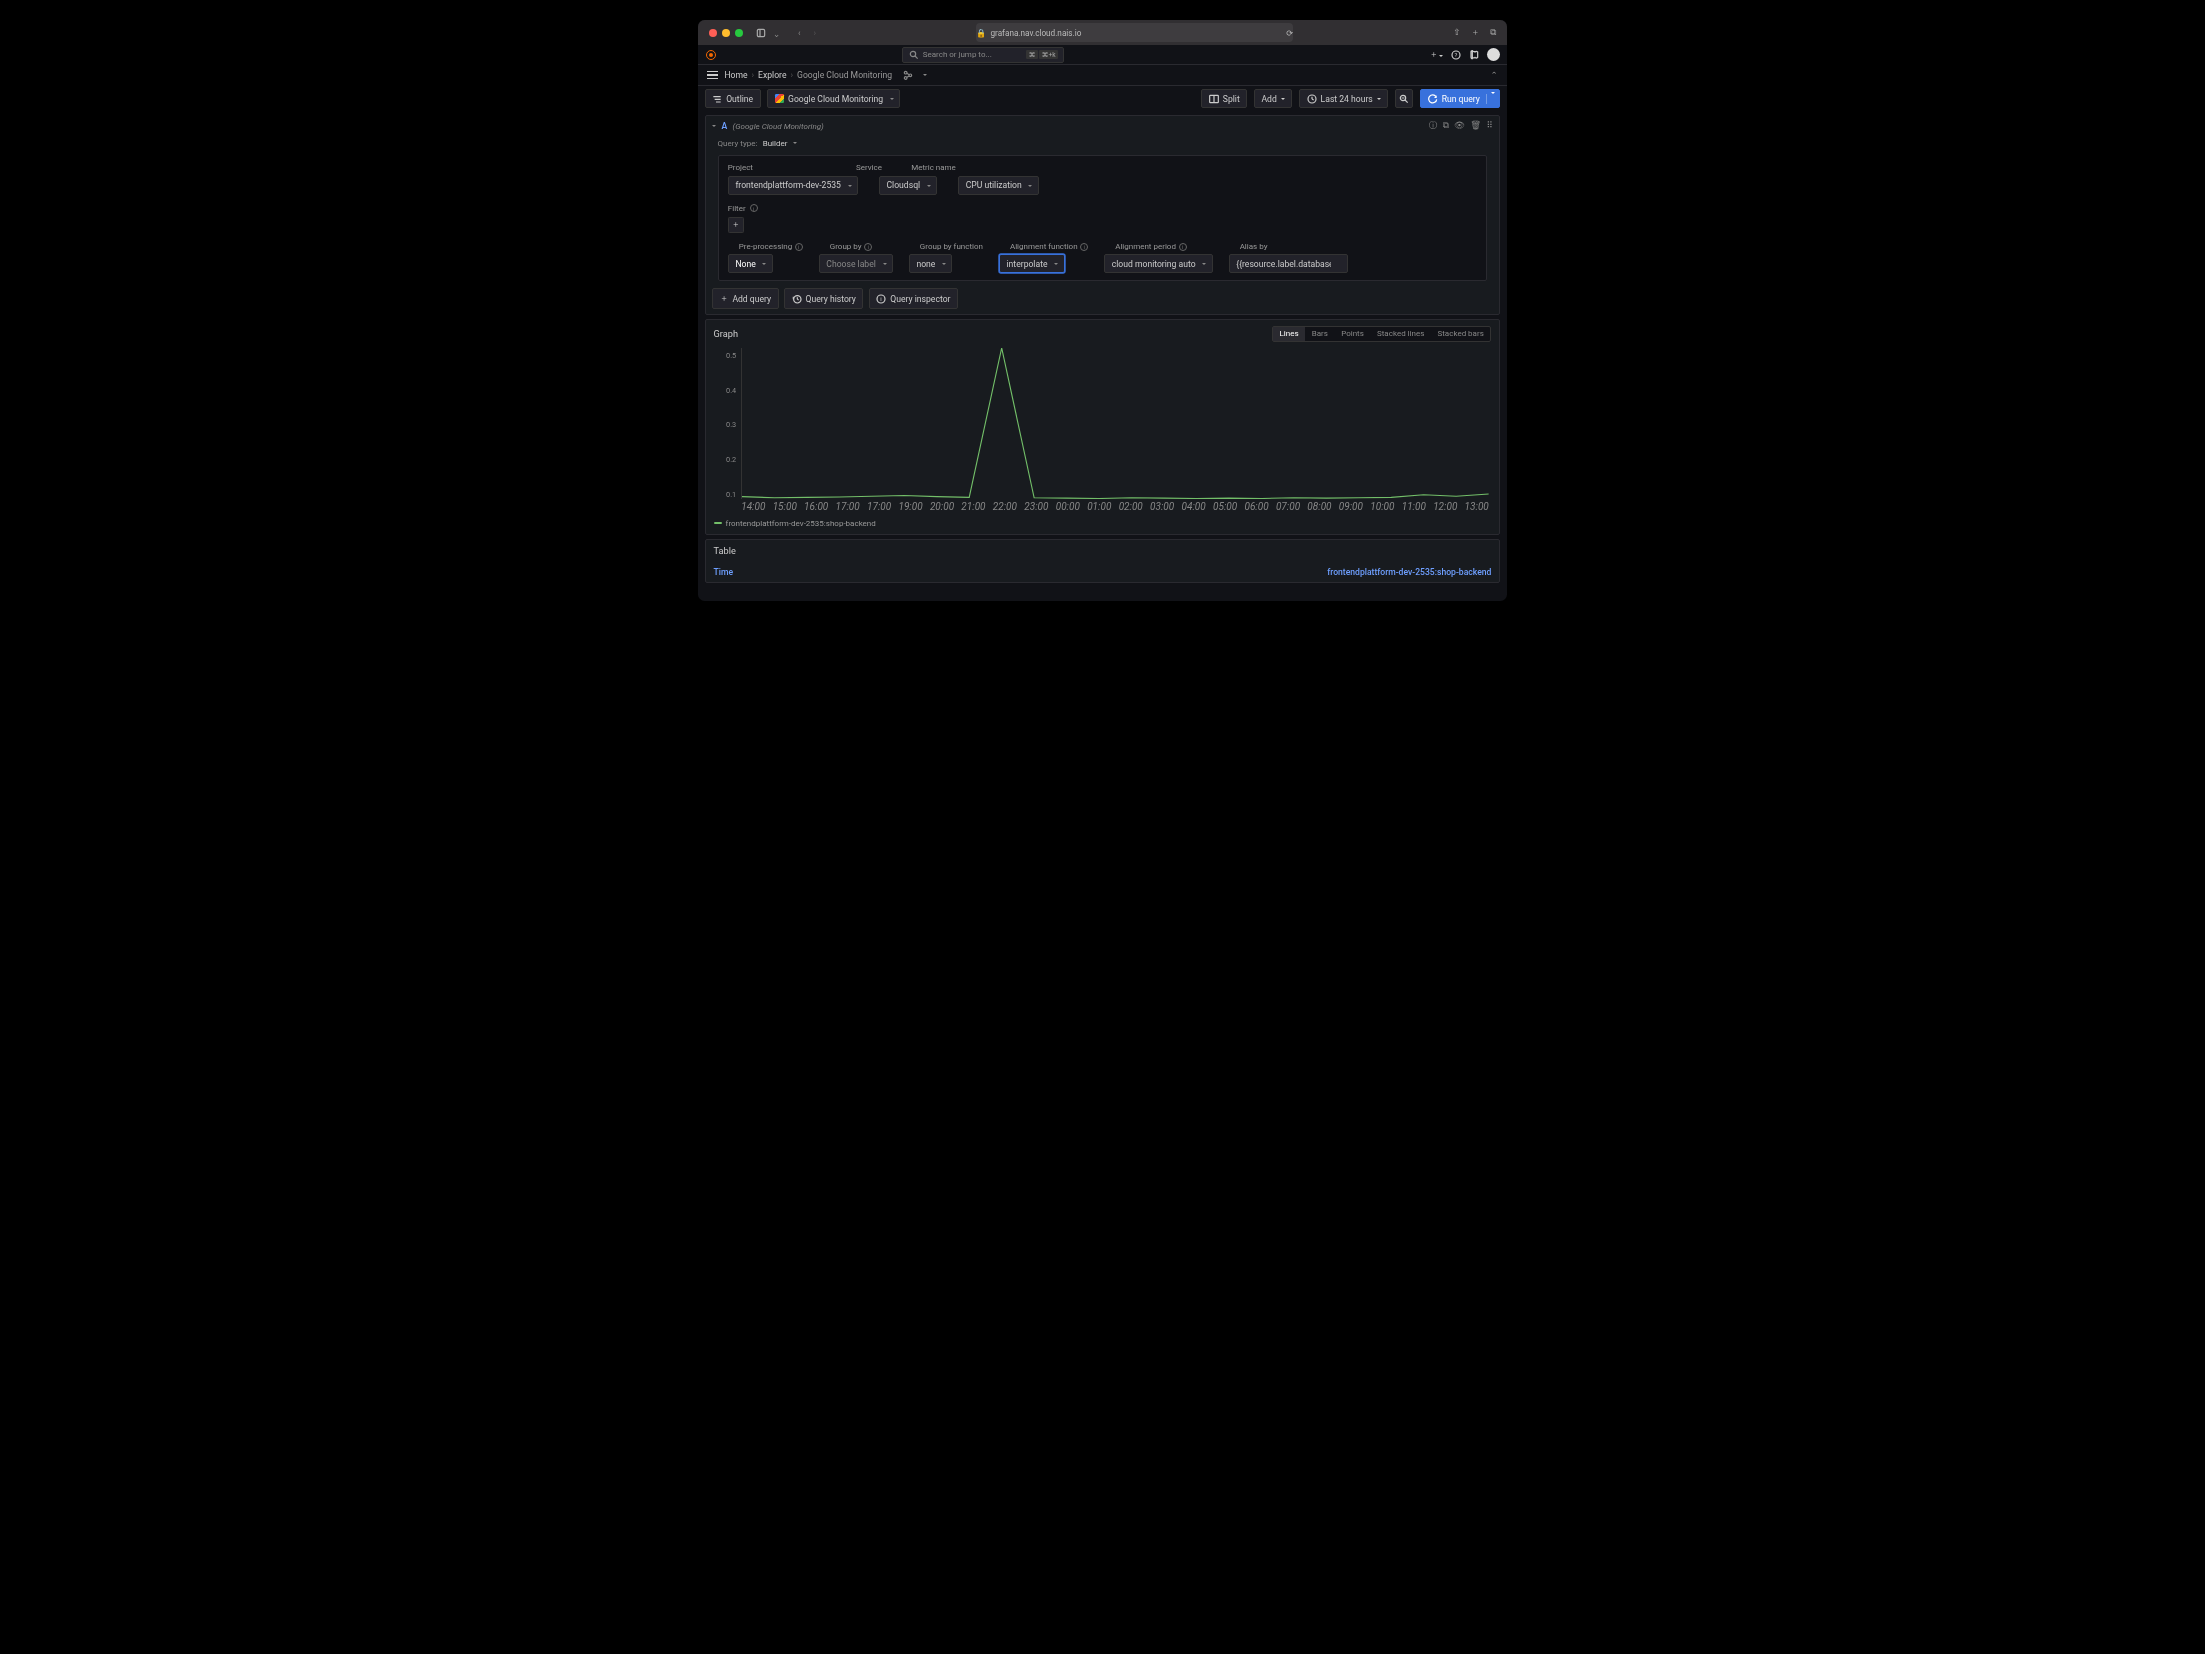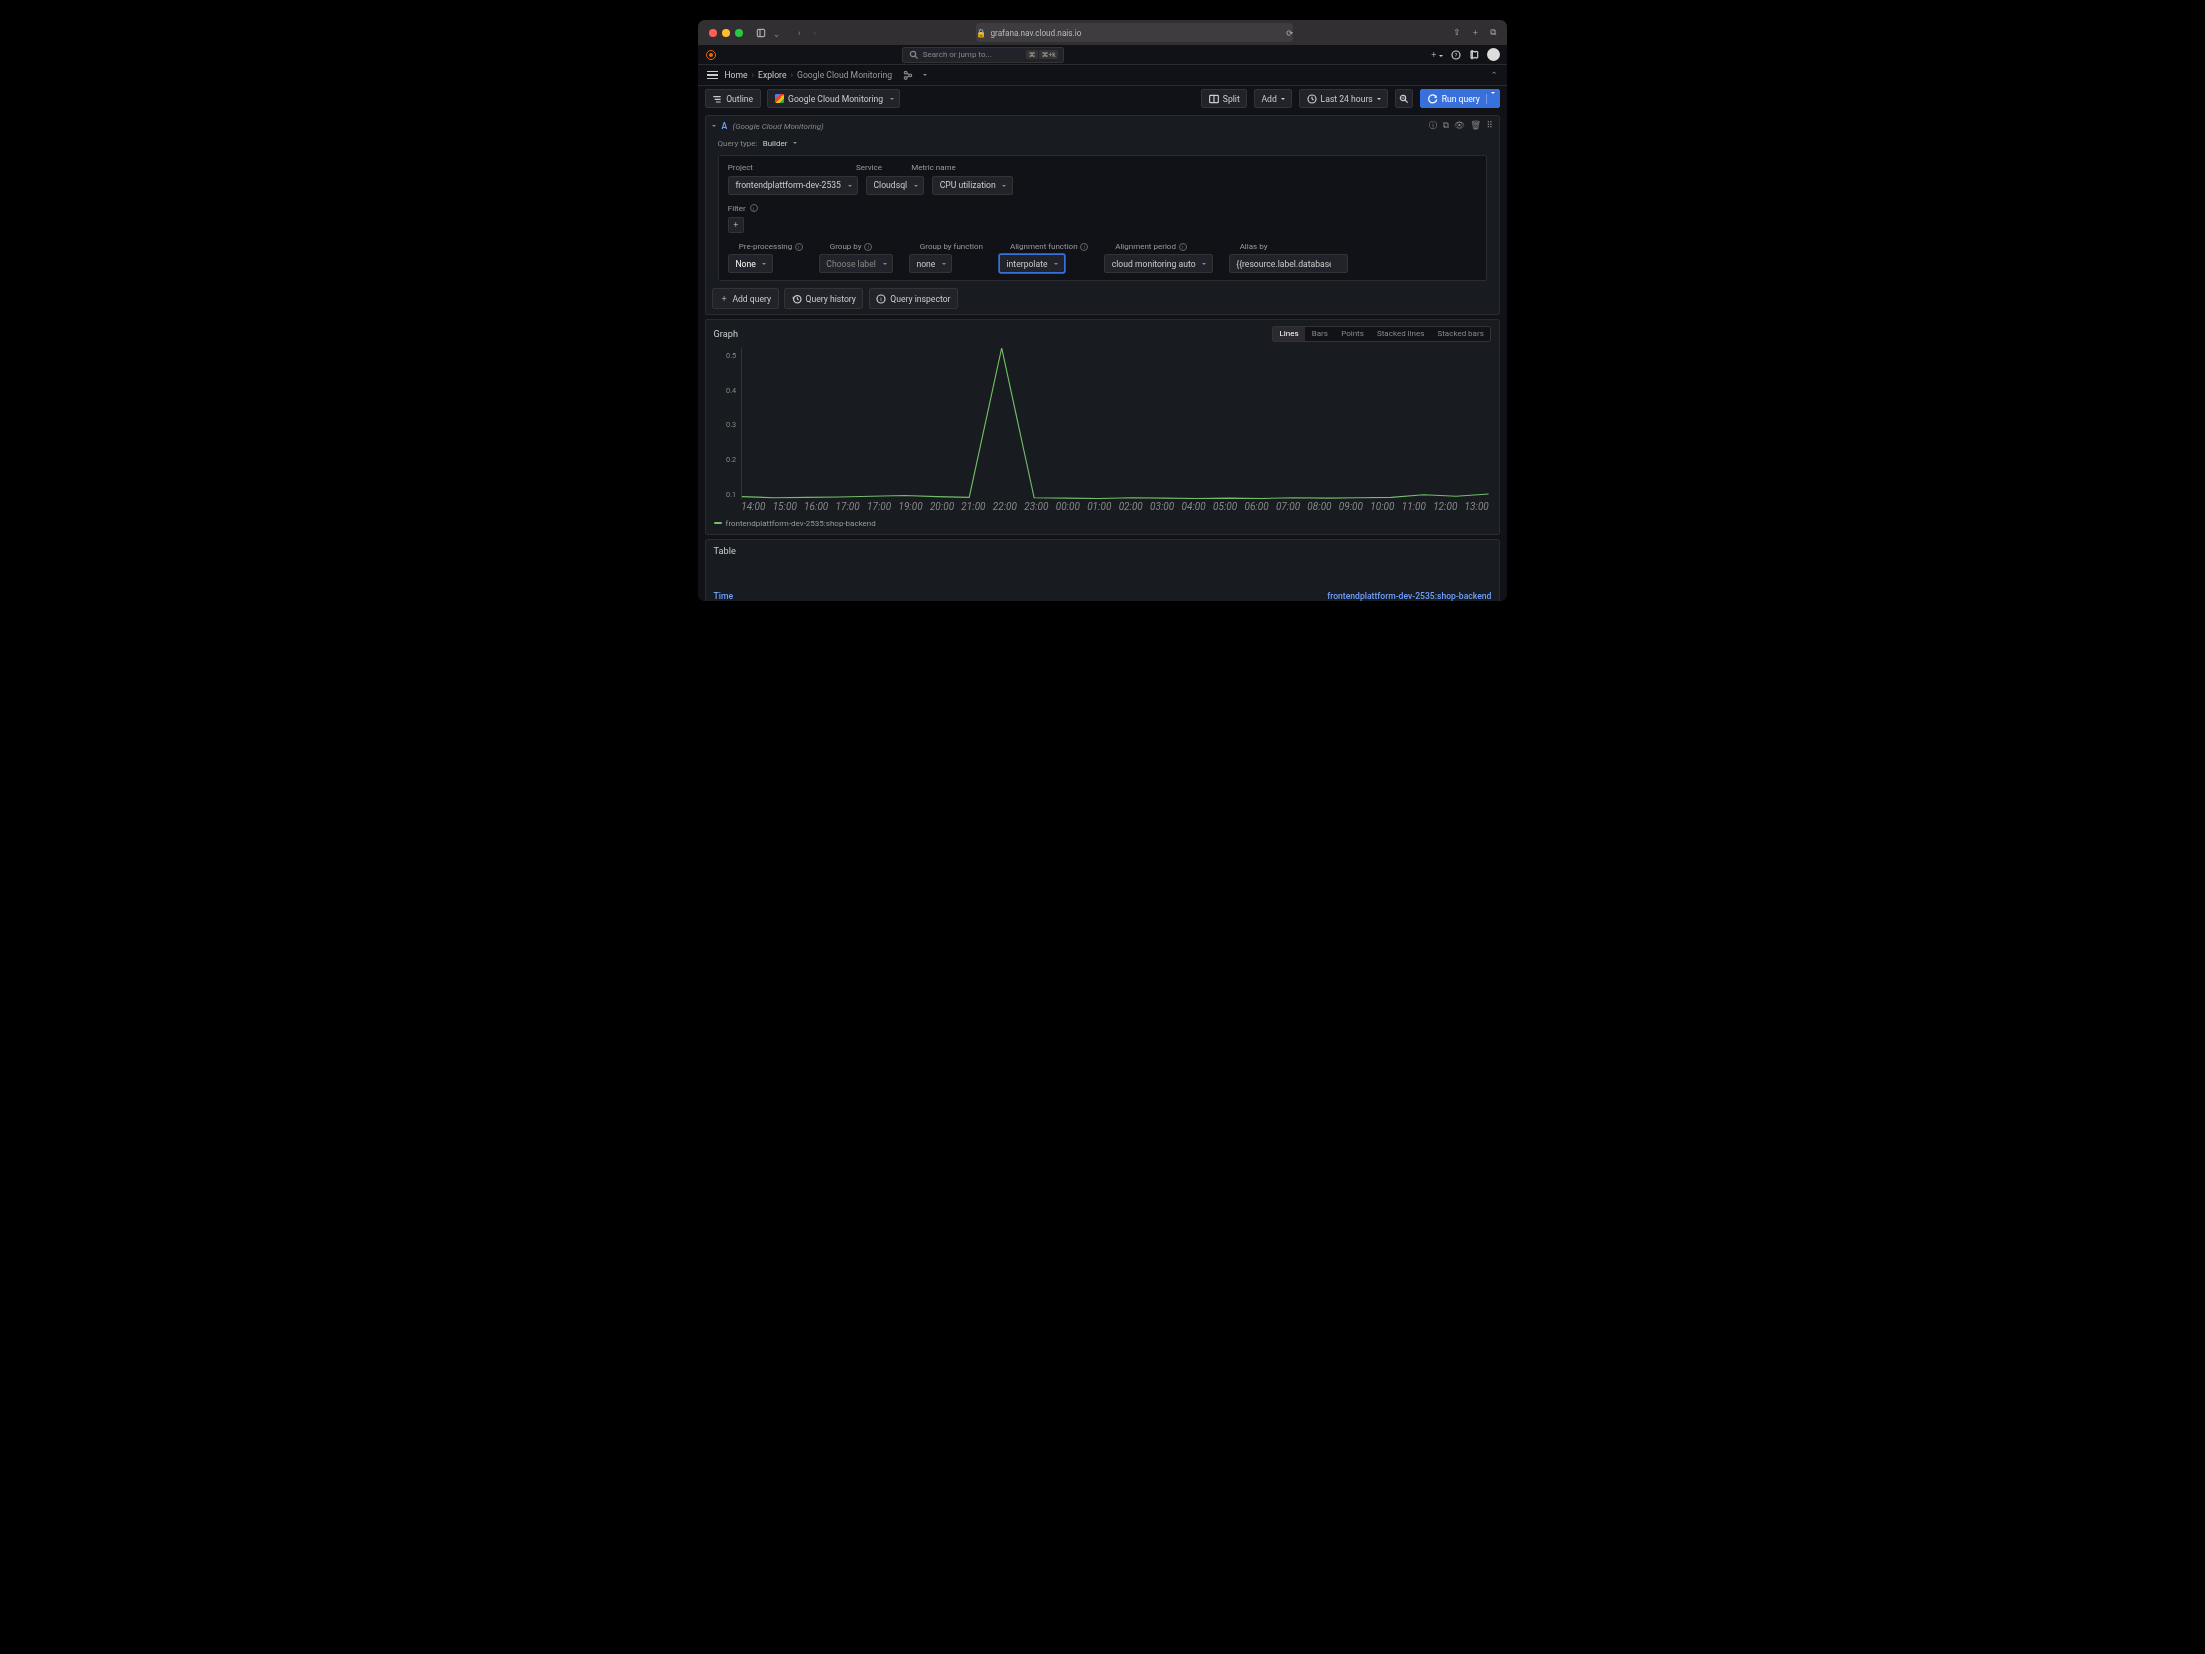--- a/index.html
+++ b/index.html
@@ -43,21 +43,21 @@
 .qh { display: flex; align-items: center; padding: 4px 6.6px; gap: 5.3px; }
 .q-letter { color: #6e9fff; font-weight: 600; }
 .q-sub { color: #888; font-style: italic; font-size: 8px; }
 .qh-right { margin-left: auto; display: flex; gap: 5.3px; color: #888; }
 .qh-right span { cursor: pointer; }
 .qt-row { display: flex; padding: 2.6px 12px 5.3px; gap: 5.3px; align-items: center; font-size: 8px; color: #888; }
 .metric-block { margin: 2.6px 12px; background: #111217; border: 0.7px solid #2a2a30; border-radius: 2px; padding: 6.6px 9.2px; }
 .mb-labels { display: flex; gap: 9.2px; font-size: 8px; color: #999; margin-bottom: 4px; }
 .mb-labels .lbl-project { width: 119px; }
 .mb-labels .lbl-service { width: 46px; }
-.mb-selects { display: flex; gap: 8px; }
+.mb-selects { display: flex; gap: 21px; }
 .sub-col .sub-label { font-size: 8px; color: #999; display: flex; align-items: center; gap: 2.6px; margin-bottom: 3.3px; padding-left: 11px; }
 .info-ico { width: 8px; height: 8px; border: 0.7px solid #666; border-radius: 50%; display: inline-flex; align-items:center; justify-content:center; font-size: 6px; color:#666; }
 .plus-btn { width: 16px; height: 16px; display:flex;align-items:center;justify-content:center;background:#22222a;border:0.7px solid #333;border-radius:1.3px;color:#ccc;cursor:pointer; }
 .add-row { padding: 5.3px 6.6px; display: flex; gap: 5.3px; }
 .graph-panel, .table-panel { margin: 4px 6.6px; background: #181b1f; border: 0.7px solid #2a2a30; border-radius: 2px; }
 .panel-head { display: flex; align-items: center; padding: 5.3px 8px; }
 .gh-title { font-size: 9.2px; color: #ccc; }
 .view-tabs { margin-left: auto; display: flex; background: #111217; border: 0.7px solid #333; border-radius: 2px; }
 .view-tabs span { padding: 2.6px 6.6px; font-size: 8px; color: #888; cursor: pointer; }
 .view-tabs span.active { background: #2a2a30; color: #fff; }
@@ -69,21 +69,21 @@
 .x-axis span { font-size: 10px; color: #888; font-style: italic; }
 .legend { padding: 2.6px 8px 6.6px; display: flex; align-items:center; gap: 4px; font-size: 8px; color: #999; }
 .legend-sw { width: 8px; height: 2px; background: #73bf69; border-radius: 1.3px; }
 .table-body { font-size: 8.6px; }
 .table-row-h, .table-row { display: flex; padding: 5.3px 8px; }
 .table-row-h { font-weight: 500; color: #6e9fff; }
 .table-row { border-top: 0.7px solid #2a2a30; }
 .table-row:nth-child(even) { background: #111217; }
 .cell-time { flex: 1; color: #ccc; }
 .cell-val { width: 92px; text-align: right; color: #73bf69; }
-.table-row-h .cell-time, .table-row-h .cell-val { color: #6e9fff; margin-top: 24px; }
+.table-row-h .cell-time, .table-row-h .cell-val { color: #6e9fff; }
 svg.ico { width: 10px; height: 10px; fill: none; stroke: currentColor; stroke-width: 1.8; }
 </style>
 </head>
 <body>
 
 <div class="browser">
   <div class="br-chrome">
     <div class="traffic">
       <div class="traffic-dot td-r"></div>
       <div class="traffic-dot td-y"></div>

